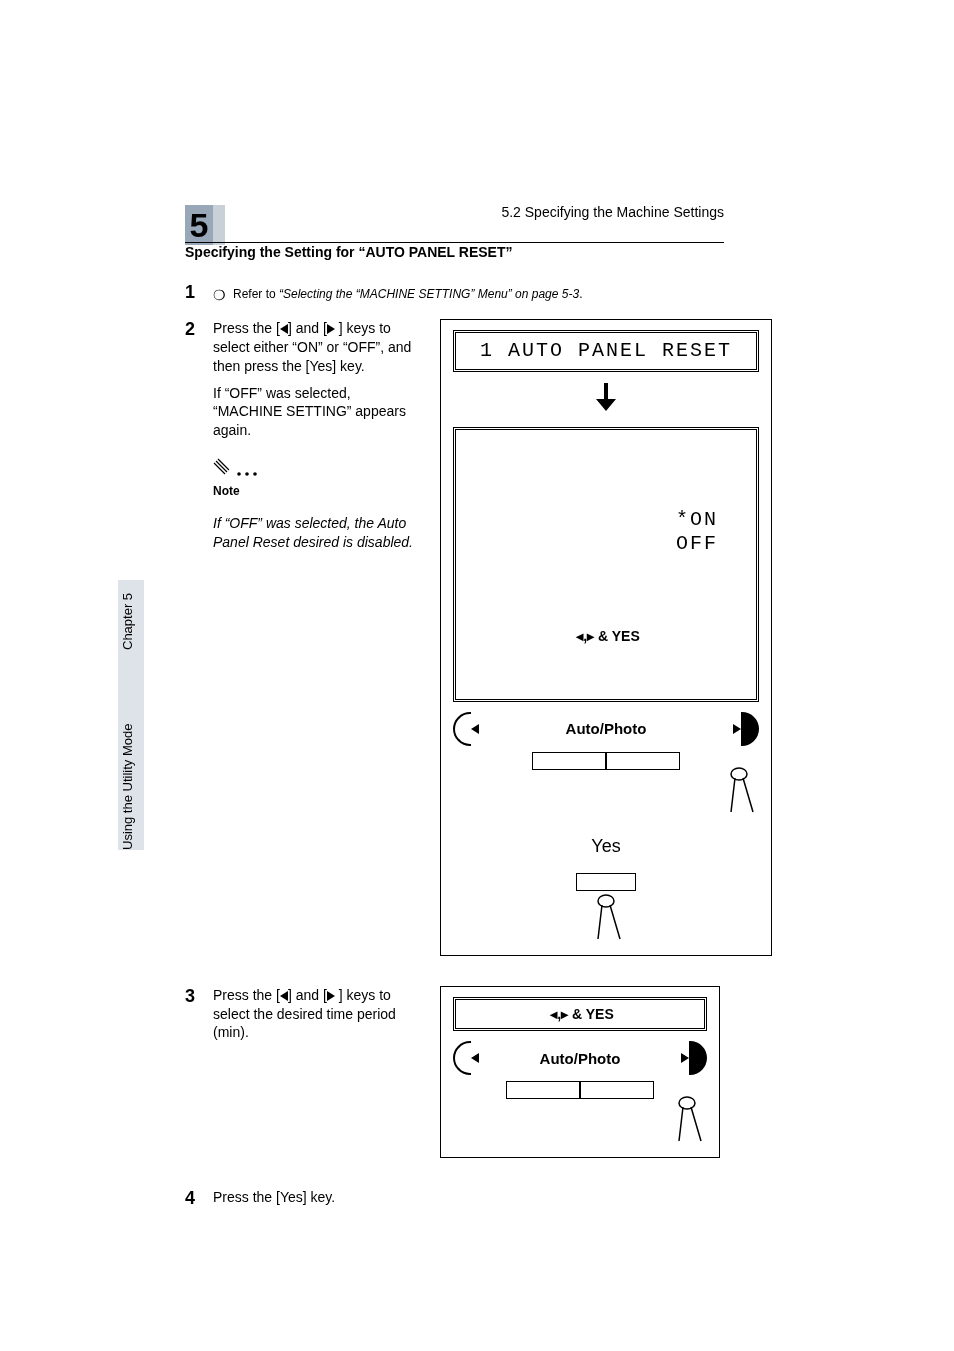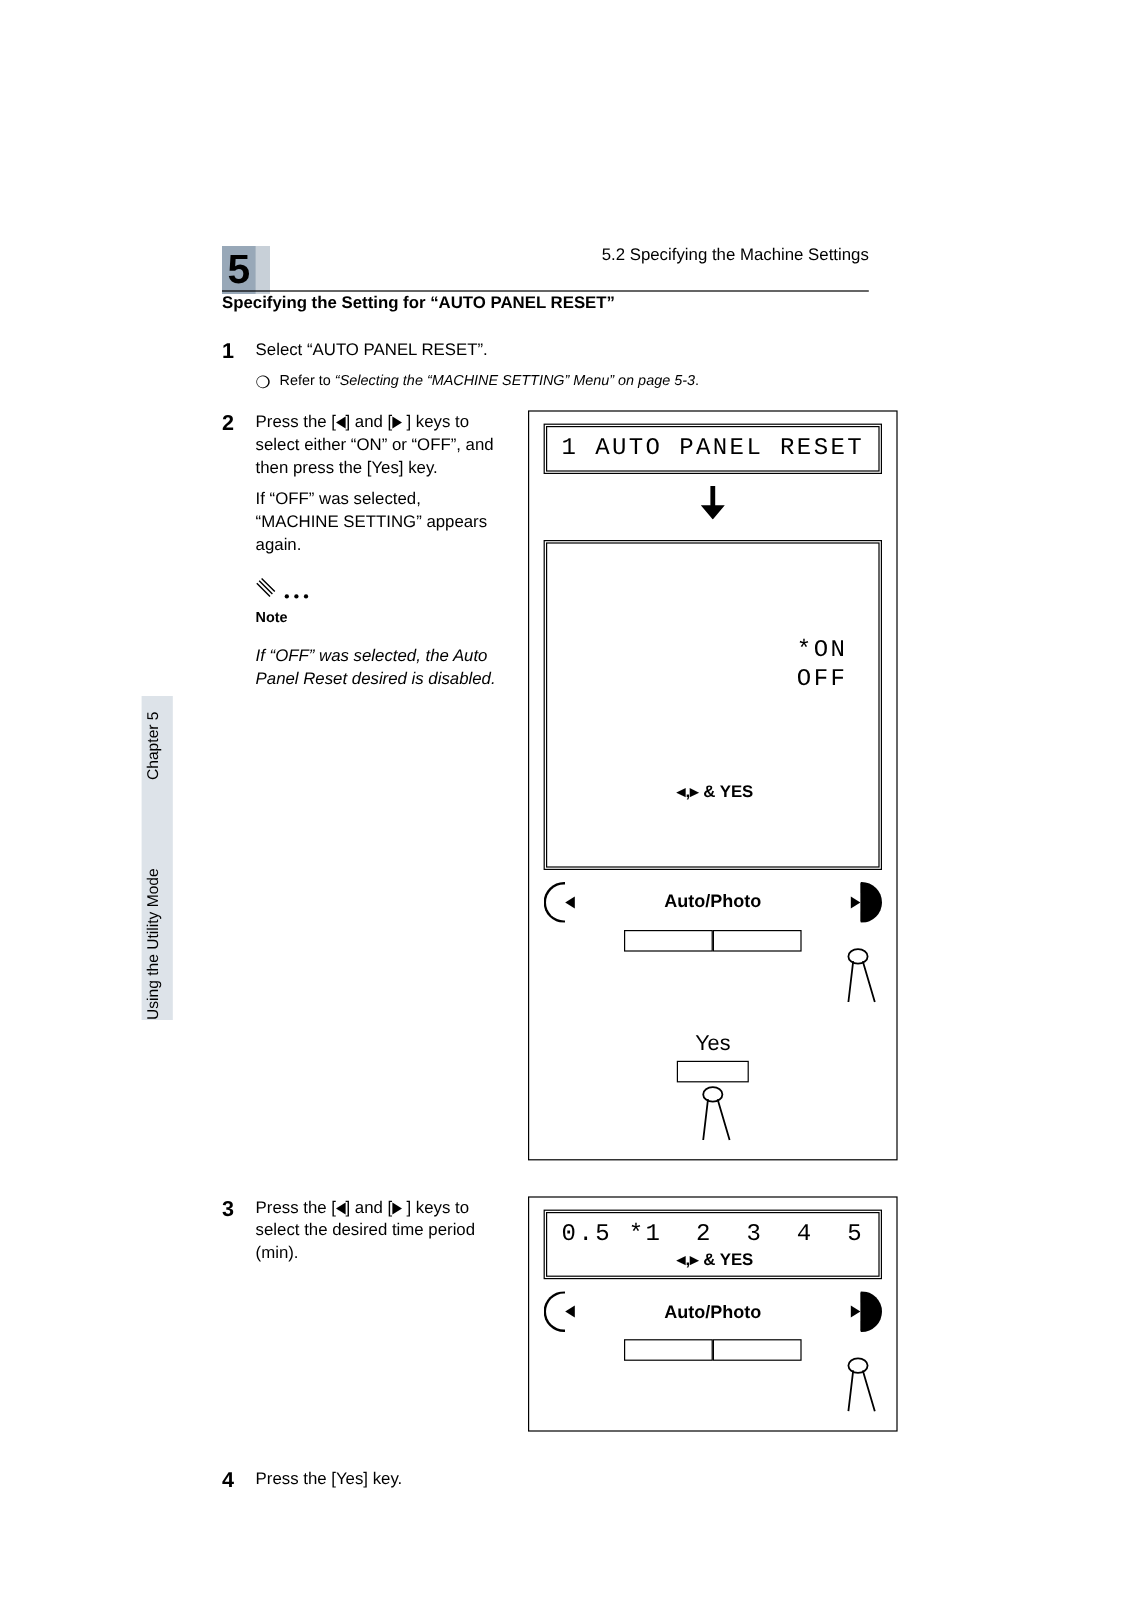--- a/index.html
+++ b/index.html
@@ -37,33 +37,33 @@
   .note-icon-line { display: flex; align-items: center; margin-bottom: 4px; }
   .note-heading { font-weight: bold; font-size: 12px; margin-bottom: 16px; }
   .note-text { font-style: italic; font-size: 14px; line-height: 1.35; }
 
   .two-col { display: flex; gap: 20px; }
   .left-col { flex: 0 0 235px; }
   .right-col { flex: 0 0 280px; }
 
   
   .fig { border: 1px solid #000; padding: 10px 12px 14px; }
-  .lcd { border: 3px double #000; font-family: "Courier New", monospace; font-size: 20px; letter-spacing: 2px; padding: 6px 12px; line-height: 1.2; white-space: pre; }
+  .lcd { border: 3px double #000; font-family: "Courier New", monospace; font-size: 20px; letter-spacing: 2px; padding: 6px 24px; line-height: 1.2; white-space: pre; }
   .lcd .small-icons { font-size: 14px; letter-spacing: 0; font-family: Arial, sans-serif; font-weight: bold; text-align: center; }
   .down-arrow { text-align: center; font-size: 34px; font-weight: bold; margin: 8px 0; }
   .rocker-row { display: flex; align-items: center; justify-content: space-between; margin-top: 10px; }
   .left-arc { width: 18px; height: 34px; border: 2px solid #000; border-right: none; border-radius: 18px 0 0 18px; }
   .right-arc { width: 18px; height: 34px; border: 2px solid #000; border-left: none; border-radius: 0 18px 18px 0; background: #000; }
   .rocker-label { font-weight: bold; font-size: 15px; flex: 1; text-align: center; }
   .btn-pair { display: flex; gap: 0; margin: 6px auto 0; justify-content: center; }
   .btn-pair .b { width: 74px; height: 18px; border: 1.5px solid #000; }
   .hand { width: 34px; height: 48px; }
 
   .yes-block { text-align: center; margin-top: 22px; }
-  .yes-label { font-size: 18px; margin-bottom: 4px; }
+  .yes-label { font-size: 18px; margin-bottom: 16px; }
   .yes-btn { width: 60px; height: 18px; border: 1.5px solid #000; margin: 0 auto 2px; }
 
   .footer { position: absolute; left: 185px; right: 230px; bottom: 255px; border-top: 1px solid #000; padding-top: 6px; display: flex; justify-content: space-between; font-size: 13px; }
 </style>
 </head>
 <body>
 
 <div class="page">
 
   <div class="chapter-badge">
@@ -75,21 +75,20 @@
   <div class="side-tab"></div>
   <div class="side-text-chapter">Chapter 5</div>
   <div class="side-text-title">Using the Utility Mode</div>
 
   <div class="content">
     <div class="section-title">Specifying the Setting for “AUTO PANEL RESET”</div>
 
     <div class="step">
       <div class="step-num">1</div>
       <div class="step-body">
-        <p>Select “AUTO PANEL RESET”.</p>
         <div class="sub-bullet">
           <div class="marker">❍</div>
           <div class="txt">
             <span>Refer to </span><span class="ital">“Selecting the “MACHINE SETTING” Menu” on page 5-3</span><span>.</span>
           </div>
         </div>
       </div>
     </div>
 
     <div class="two-col" style="margin-top:14px;">
@@ -167,21 +166,21 @@
           <div class="step-num">3</div>
           <div class="step-body">
             <p>
               <span>Press the [</span><span class="tri left"></span><span>] and [</span><span class="tri right"></span> <span>] keys to select the desired time period (min).</span>
             </p>
           </div>
         </div>
       </div>
       <div class="right-col">
         <div class="fig">
-          <div class="lcd"><div>0.5 *1  2  3  4  5</div><div class="small-icons"> ◂,▸ &amp; YES</div></div>
+          <div class="lcd"><div class="small-icons"> ◂,▸ &amp; YES</div></div>
           <div class="rocker-row">
             <div class="left-arc"></div>
             <span class="tri left"></span>
             <span class="rocker-label">Auto/Photo</span>
             <span class="tri right"></span>
             <div class="right-arc"></div>
           </div>
           <div class="btn-pair">
             <div class="b"></div>
               <div class="b"></div>

